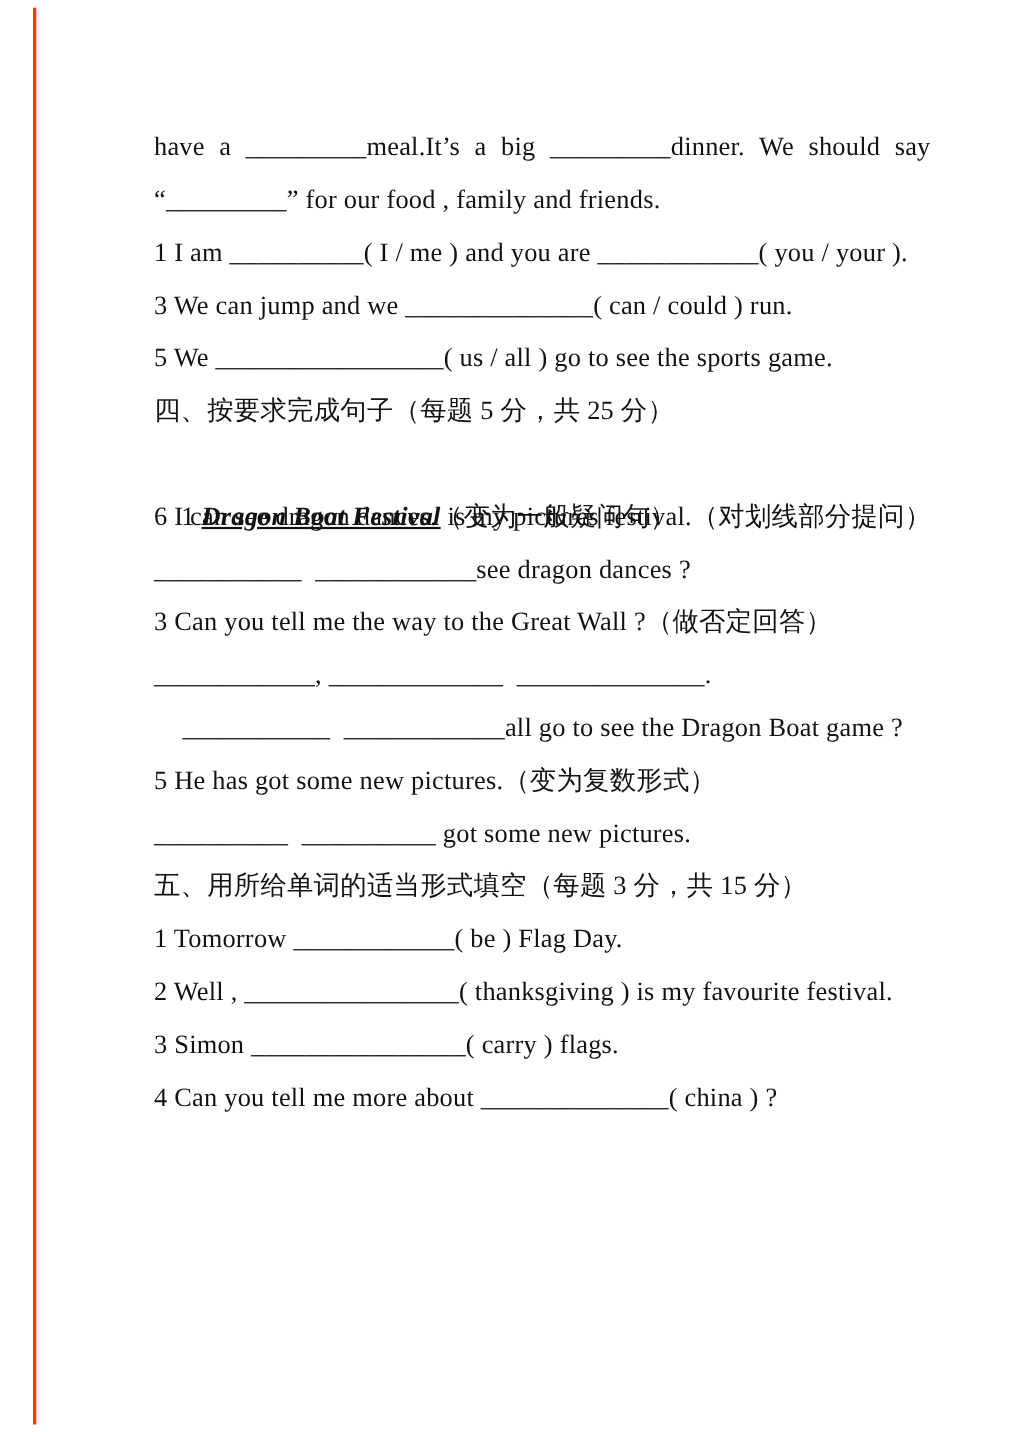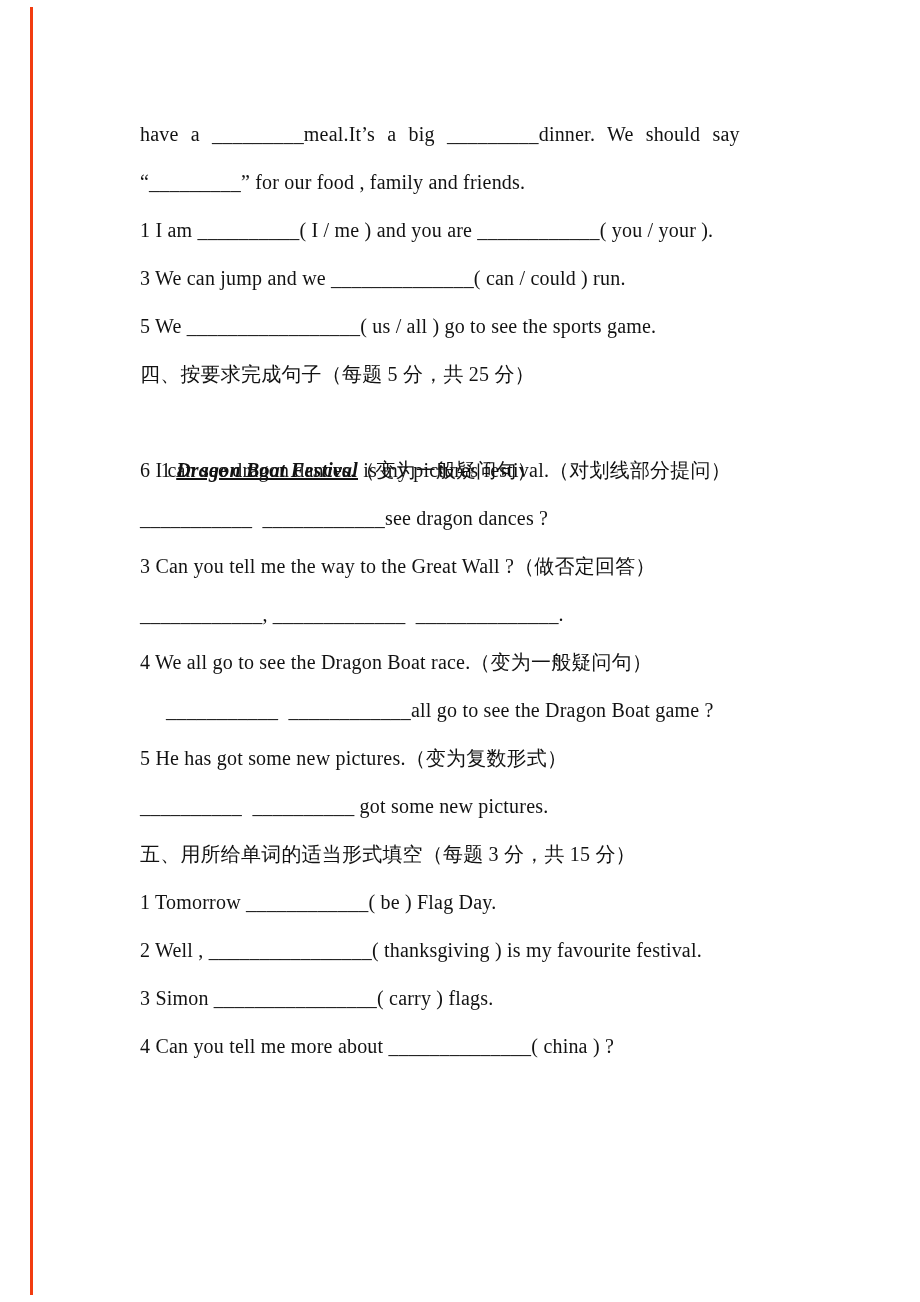--- a/index.html
+++ b/index.html
@@ -17,21 +17,21 @@
     width: 3px; height: 1288px;
   }
   .sheet {
     position: absolute;
     left: 140px; top: 110px;
     width: 644px;
   }
   .line {
     height: 48px;
     line-height: 48px;
-    font-size: 20px;
+    font-size: 24px;
     white-space: pre;
     letter-spacing: 0.2px;
   }
   .justify { word-spacing: 7px; }
   .indent  { padding-left: 26px; }
   .u-bi {
     font-weight: bold;
     font-style: italic;
     text-decoration: underline;
   }
@@ -48,21 +48,20 @@
   <div class="line">3 We can jump and we ______________( can / could ) run.</div>
   <div class="line">5 We _________________( us / all ) go to see the sports game.</div>
   <div class="line">四、按要求完成句子（每题 5 分，共 25 分）</div>
   <div class="line">
     <span>1 </span><span class="u-bi">Dragon Boat Festival</span><span> is my pictures festival.（对划线部分提问）</span>
   </div>
   <div class="line">6 I can see dragon dances.（变为一般疑问句）</div>
   <div class="line">___________  ____________see dragon dances ?</div>
   <div class="line">3 Can you tell me the way to the Great Wall ?（做否定回答）</div>
   <div class="line">____________, _____________  ______________.</div>
-  <div class="line">4 We all go to see the Dragon Boat race.（变为一般疑问句）</div>
   <div class="line indent">___________  ____________all go to see the Dragon Boat game ?</div>
   <div class="line">5 He has got some new pictures.（变为复数形式）</div>
   <div class="line">__________  __________ got some new pictures.</div>
   <div class="line">五、用所给单词的适当形式填空（每题 3 分，共 15 分）</div>
   <div class="line">1 Tomorrow ____________( be ) Flag Day.</div>
   <div class="line">2 Well , ________________( thanksgiving ) is my favourite festival.</div>
   <div class="line">3 Simon ________________( carry ) flags.</div>
   <div class="line">4 Can you tell me more about ______________( china ) ?</div>
 </div>
 

